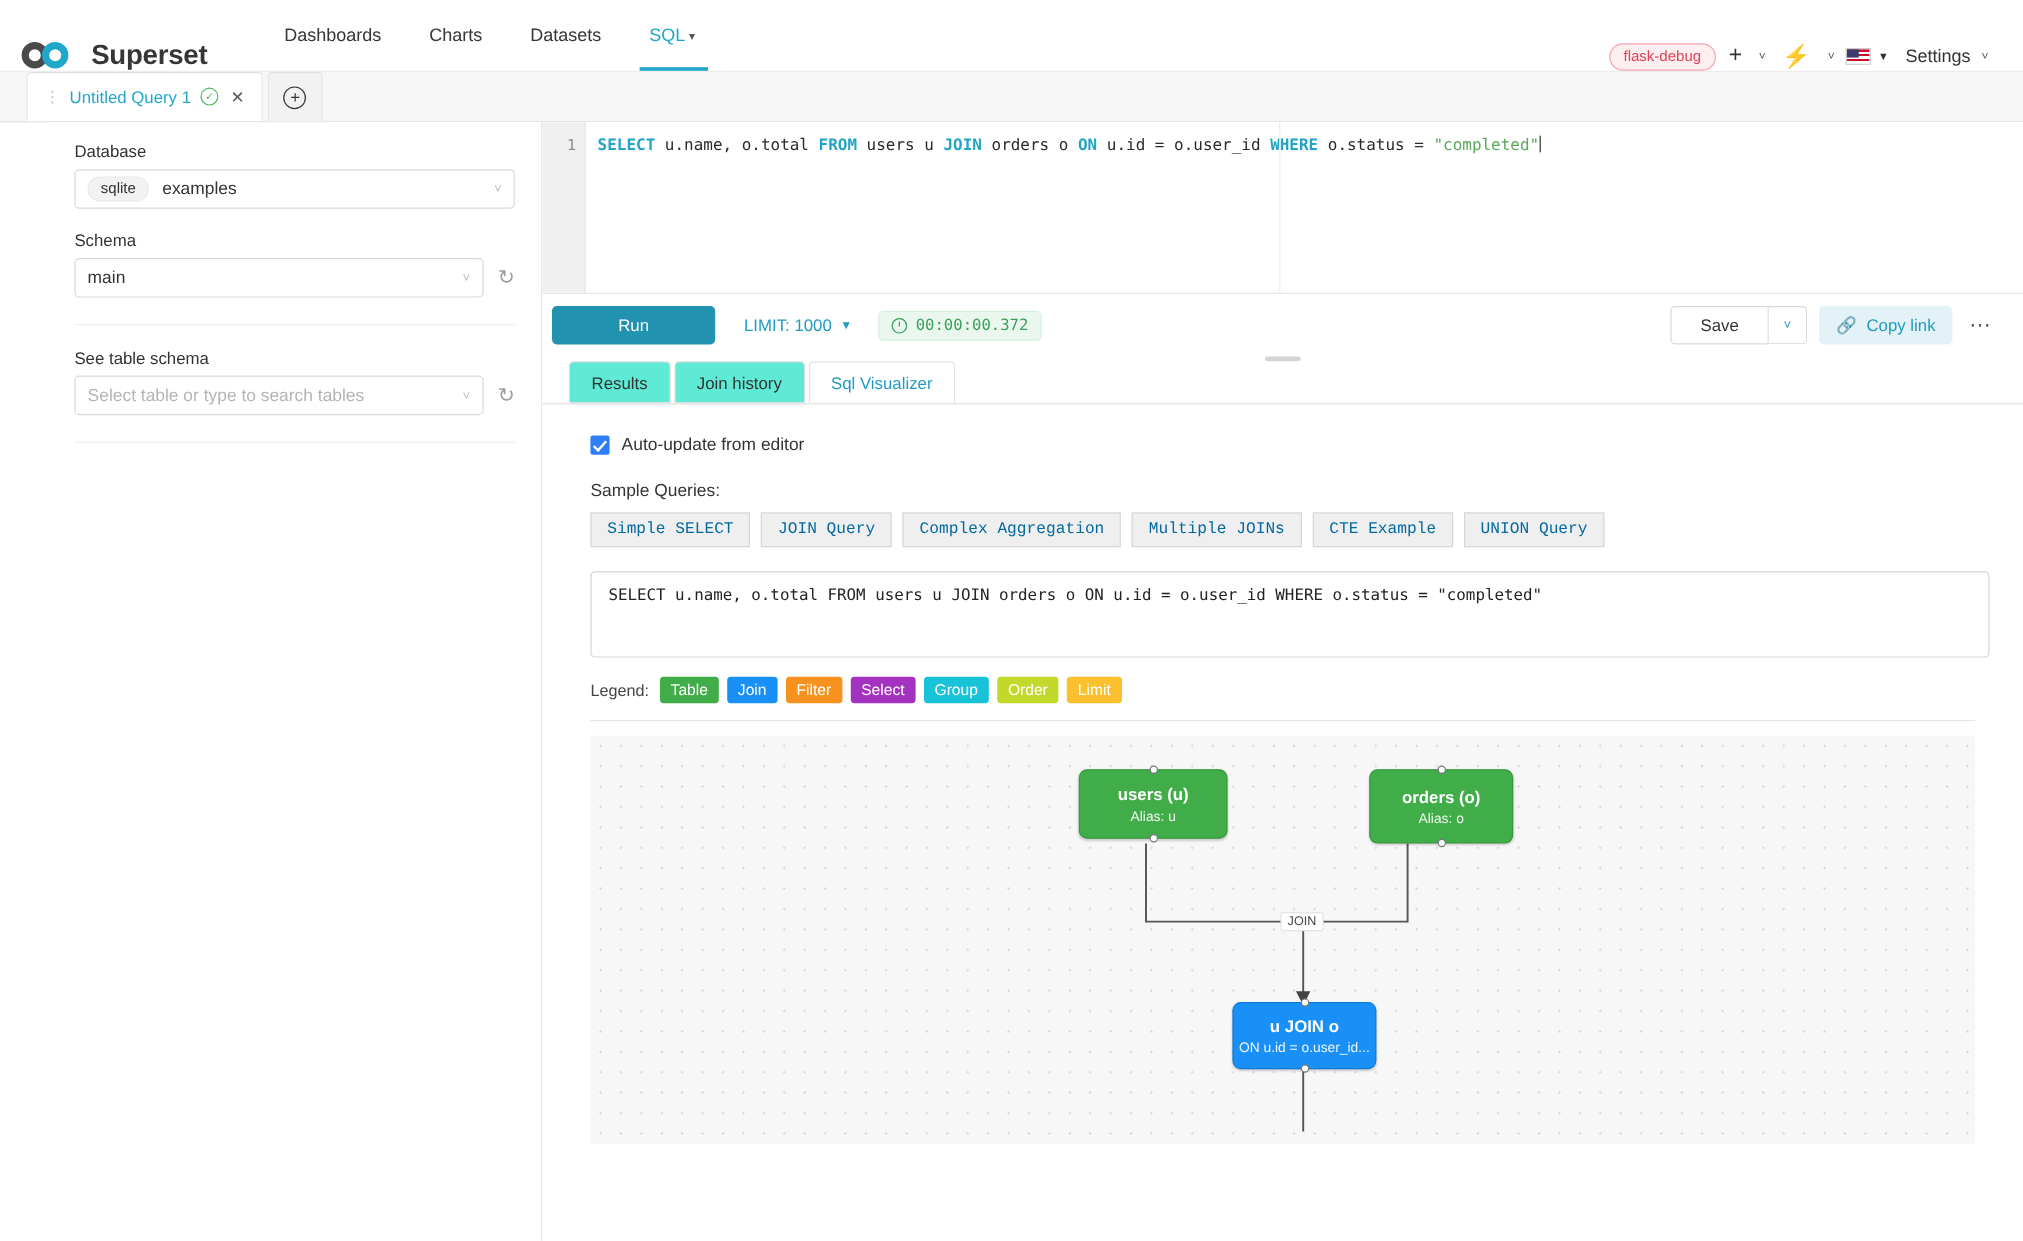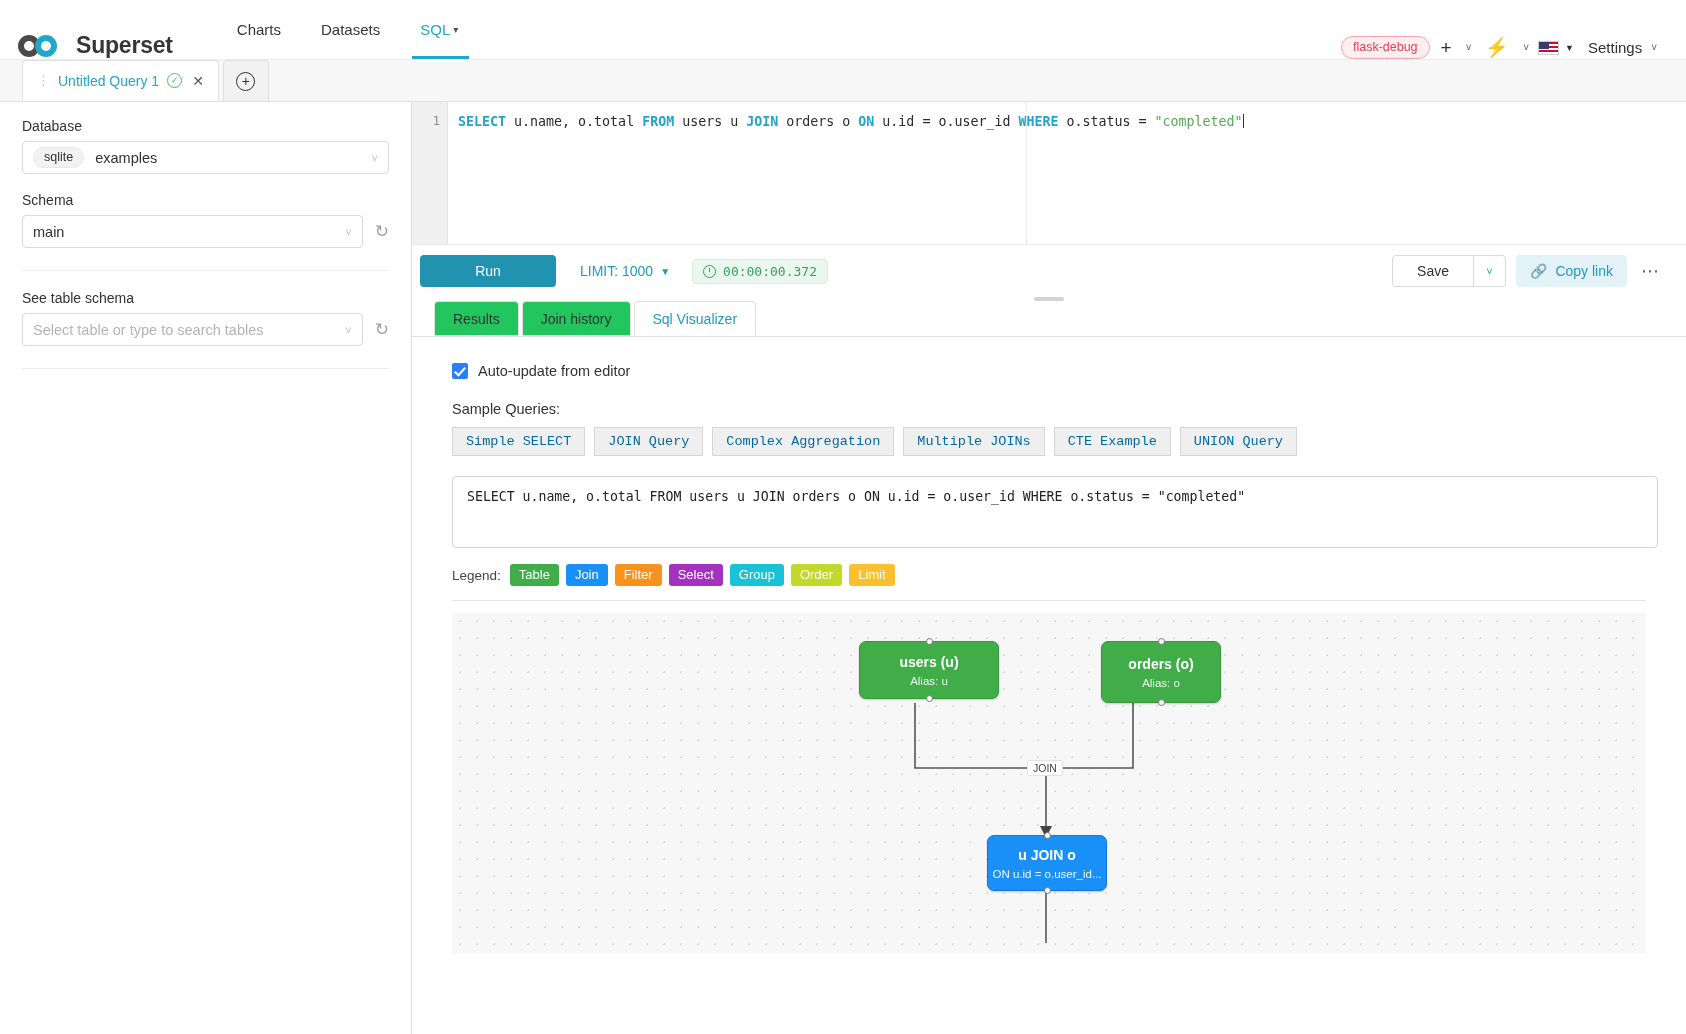--- a/index.html
+++ b/index.html
@@ -70,21 +70,21 @@
   .addtab {
     height: 41px; width: 46px; display: flex; align-items: center; justify-content: center;
     background: #f2f2f2; border: 1px solid #e0e0e0; border-bottom: none; border-radius: 4px 4px 0 0; cursor: pointer;
   }
   .plus-circle {
     width: 19px; height: 19px; border-radius: 50%; border: 1.5px solid #333;
     display: flex; align-items: center; justify-content: center; font-size: 14px; line-height: 1; color: #333;
   }
 
   
-  .body { flex: 1; display: flex; min-height: 0; }
+  .body { flex: 1; display: flex; min-height: 0; padding-left: 40px; }
 
   .sidebar { width: 412px; flex: 0 0 412px; border-right: 1px solid #e0e0e0; padding: 16px 22px 0; background: #fff; }
   .field-label { font-size: 14px; color: #323232; margin-bottom: 7px; }
   .select-row { display: flex; align-items: center; gap: 12px; }
   .select {
     flex: 1; height: 33px; border: 1px solid #d9d9d9; border-radius: 4px;
     display: flex; align-items: center; padding: 0 10px; font-size: 14.5px; color: #323232;
     background: #fff; cursor: pointer; position: relative;
   }
   .select .chev { margin-left: auto; color: #bfbfbf; font-size: 11px; }
@@ -143,21 +143,21 @@
     height: 32px; padding: 0 14px; background: #e3f2f6; color: #1f9bc0; border: none; border-radius: 4px;
     font-size: 14px; display: flex; align-items: center; gap: 8px; cursor: pointer; font-family: inherit;
   }
   .kebab { color: #5f5f5f; font-size: 18px; letter-spacing: 1px; cursor: pointer; padding: 0 4px; }
   .drag-handle { width: 30px; height: 4px; background: #d4d4d4; border-radius: 2px; margin: 0 auto; }
 
   
   .rtabs { display: flex; align-items: flex-end; padding-left: 22px; border-bottom: 1px solid #e0e0e0; height: 36px; flex: 0 0 36px; gap: 3px; }
   .rtab {
     height: 35px; padding: 0 18px; font-size: 14px; color: #323232; display: flex; align-items: center;
-    background: #22c55e; border: 1px solid #e0e0e0; border-radius: 4px 4px 0 0; cursor: pointer;
+    background: #5eead4; border: 1px solid #e0e0e0; border-radius: 4px 4px 0 0; cursor: pointer;
   }
   .rtab.active { background: #fff; color: #1f9bc0; border-bottom-color: #fff; }
 
   
   .vis { flex: 1; overflow: hidden; padding: 26px 28px 0 28px; }
   .vis-title { font-size: 22px; font-weight: bold; color: #222; margin: 0 0 22px 12px; }
   .autorow { display: flex; align-items: flex-end; gap: 10px; margin: 0 0 22px 12px; }
   .cbox {
     width: 16px; height: 16px; background: #2d7ff9; border-radius: 2px; position: relative; cursor: pointer;
   }
@@ -213,20 +213,23 @@
 
   <div class="navbar">
     <div class="brand">
       <span class="brand-logo">
         <span class="ring l"></span>
           <span class="ring r"></span>
       </span>
       <span class="brand-name">Superset</span>
     </div>
     <div class="nav-links">
+      <div class="nav-link">
+        <span>Dashboards</span>
+      </div>
       <div class="nav-link">
         <span>Charts</span>
       </div>
       <div class="nav-link">
         <span>Datasets</span>
       </div>
       <div class="nav-link active">
         <span>SQL</span>
         <span class="caret">▾</span>
       </div>
@@ -379,21 +382,21 @@
 
         <div class="canvas">
           <svg width="100%" height="100%" style="position:absolute;inset:0;">
             <path d="M463,90 L463,155 L594,155" stroke="#555" stroke-width="1.6" fill="none"></path>
             <path d="M681,90 L681,155 L594,155" stroke="#555" stroke-width="1.6" fill="none"></path>
             <path d="M594,155 L594,218" stroke="#555" stroke-width="1.6" fill="none"></path>
             <polygon points="588,213 600,213 594,225" fill="#444"></polygon>
             <path d="M594,278 L594,330" stroke="#555" stroke-width="1.6" fill="none"></path>
           </svg>
 
-          <div class="node table" style="left:407px; top:28px; width:140px; height:58px;">
+          <div class="node table" style="left:407px; top:28px; width:124px; height:58px;">
             <span class="handle t"></span>
             <span class="nt">users (u)</span>
             <span class="ns">Alias: u</span>
             <span class="handle b"></span>
           </div>
 
           <div class="node table" style="left:649px; top:28px; width:120px; height:62px;">
             <span class="handle t"></span>
             <span class="nt">orders (o)</span>
             <span class="ns">Alias: o</span>

